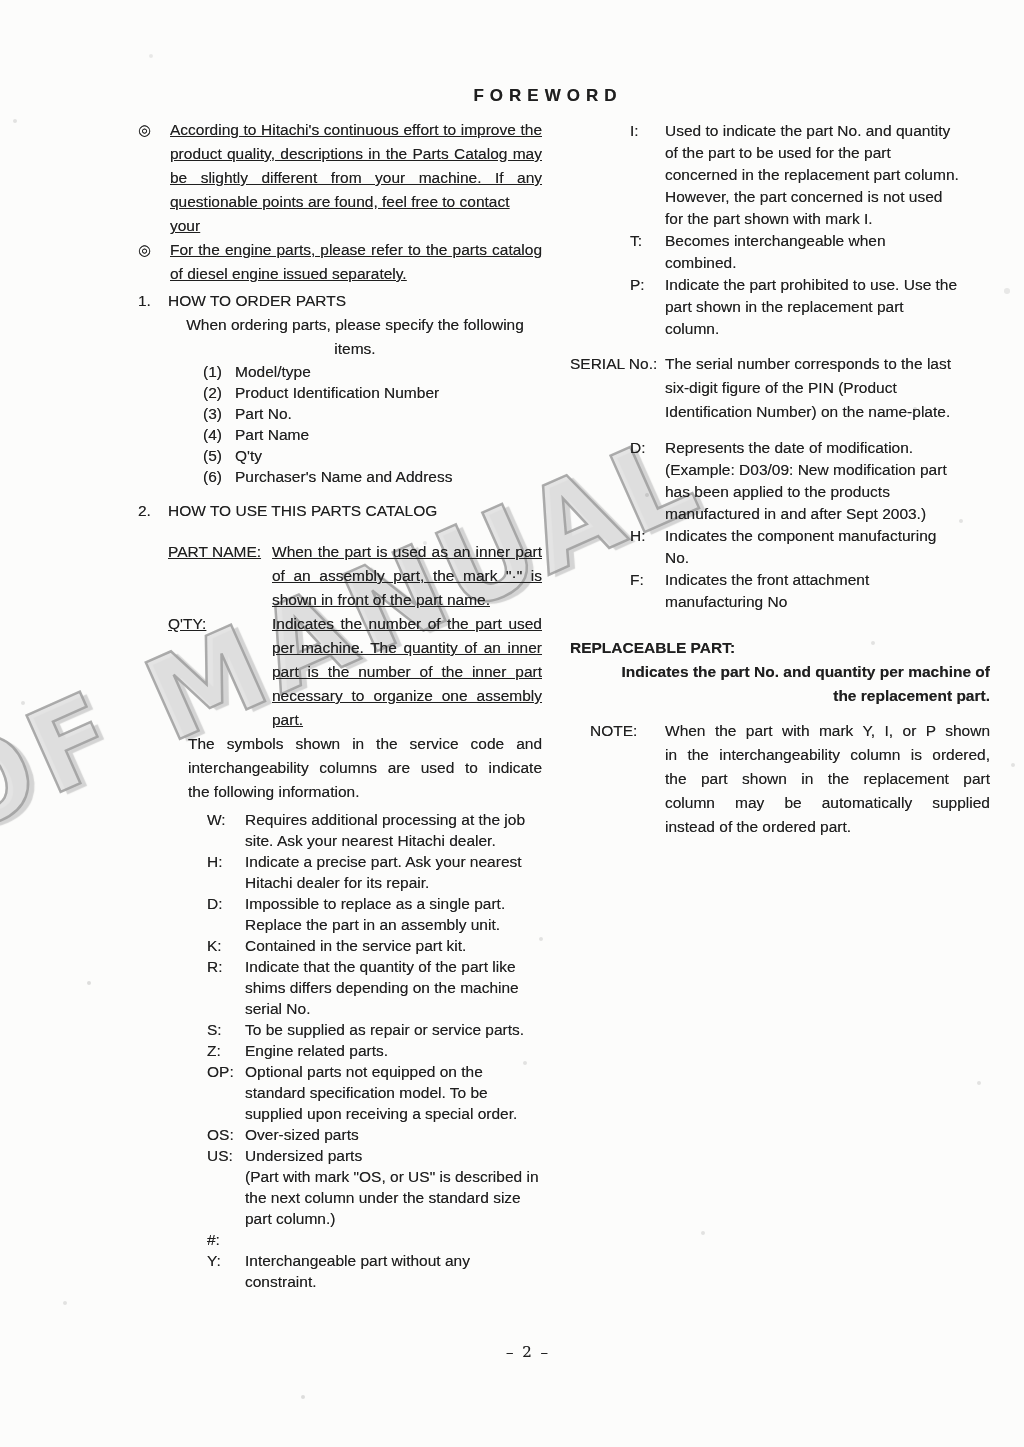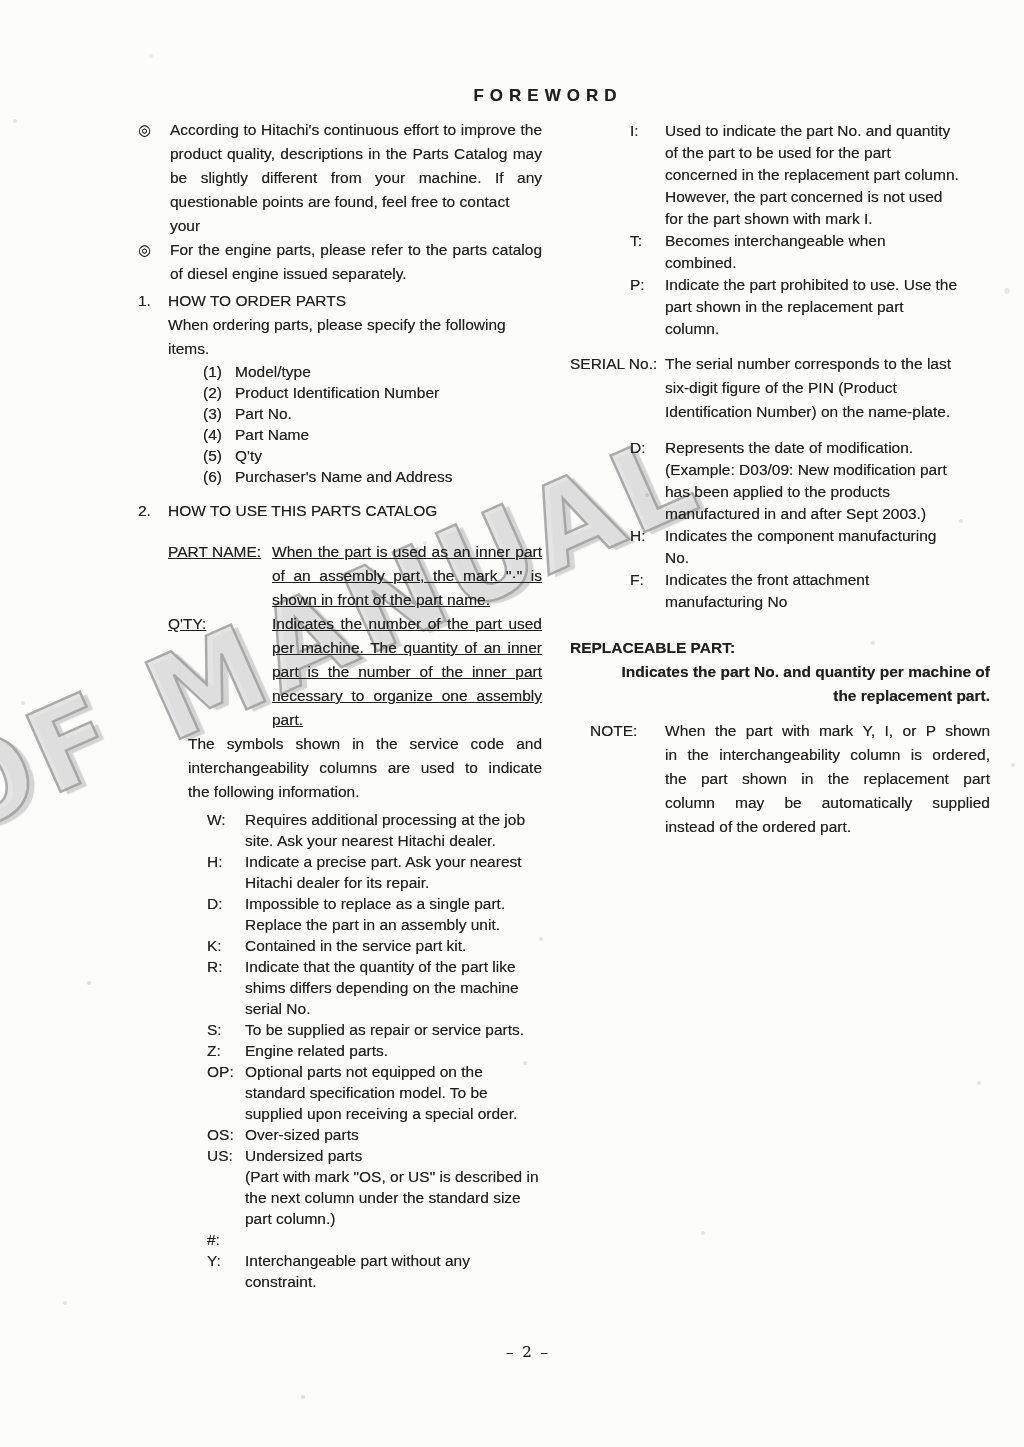--- a/index.html
+++ b/index.html
@@ -88,27 +88,27 @@
   .pre { white-space: pre-line; }
 
   
   .jlines > div { text-align: justify; text-align-last: justify; }
   .jlines > div:last-child { text-align: left; text-align-last: left; }
 
   
   .bullets { margin-top: 10px; }
   .bullet-row { display: flex; }
   .bullet-icon { width: 32px; flex: none; font-size: 15px; }
-  .bullet-text { flex: 1; min-width: 0; }
+  .bullet-text { flex: 1; min-width: 0; text-decoration: underline; }
 
   .sec-heading { margin-top: 3px; display: flex; }
   .sec-heading .sec-num { width: 30px; flex: none; }
   .sec2 { margin-top: 12px; }
 
-  .sec-intro { padding-left: 30px; }
+  .sec-intro { padding-left: 30px; text-align: center; }
 
   .order-list { padding-left: 65px; line-height: 21px; }
   .order-row { display: flex; }
   .order-num { width: 32px; flex: none; }
 
   .terms { margin-top: 17px; padding-left: 30px; text-decoration: underline; }
   .term-row { display: flex; }
   .term-label { width: 104px; flex: none; }
   .term-text { flex: 1; min-width: 0; }
 

